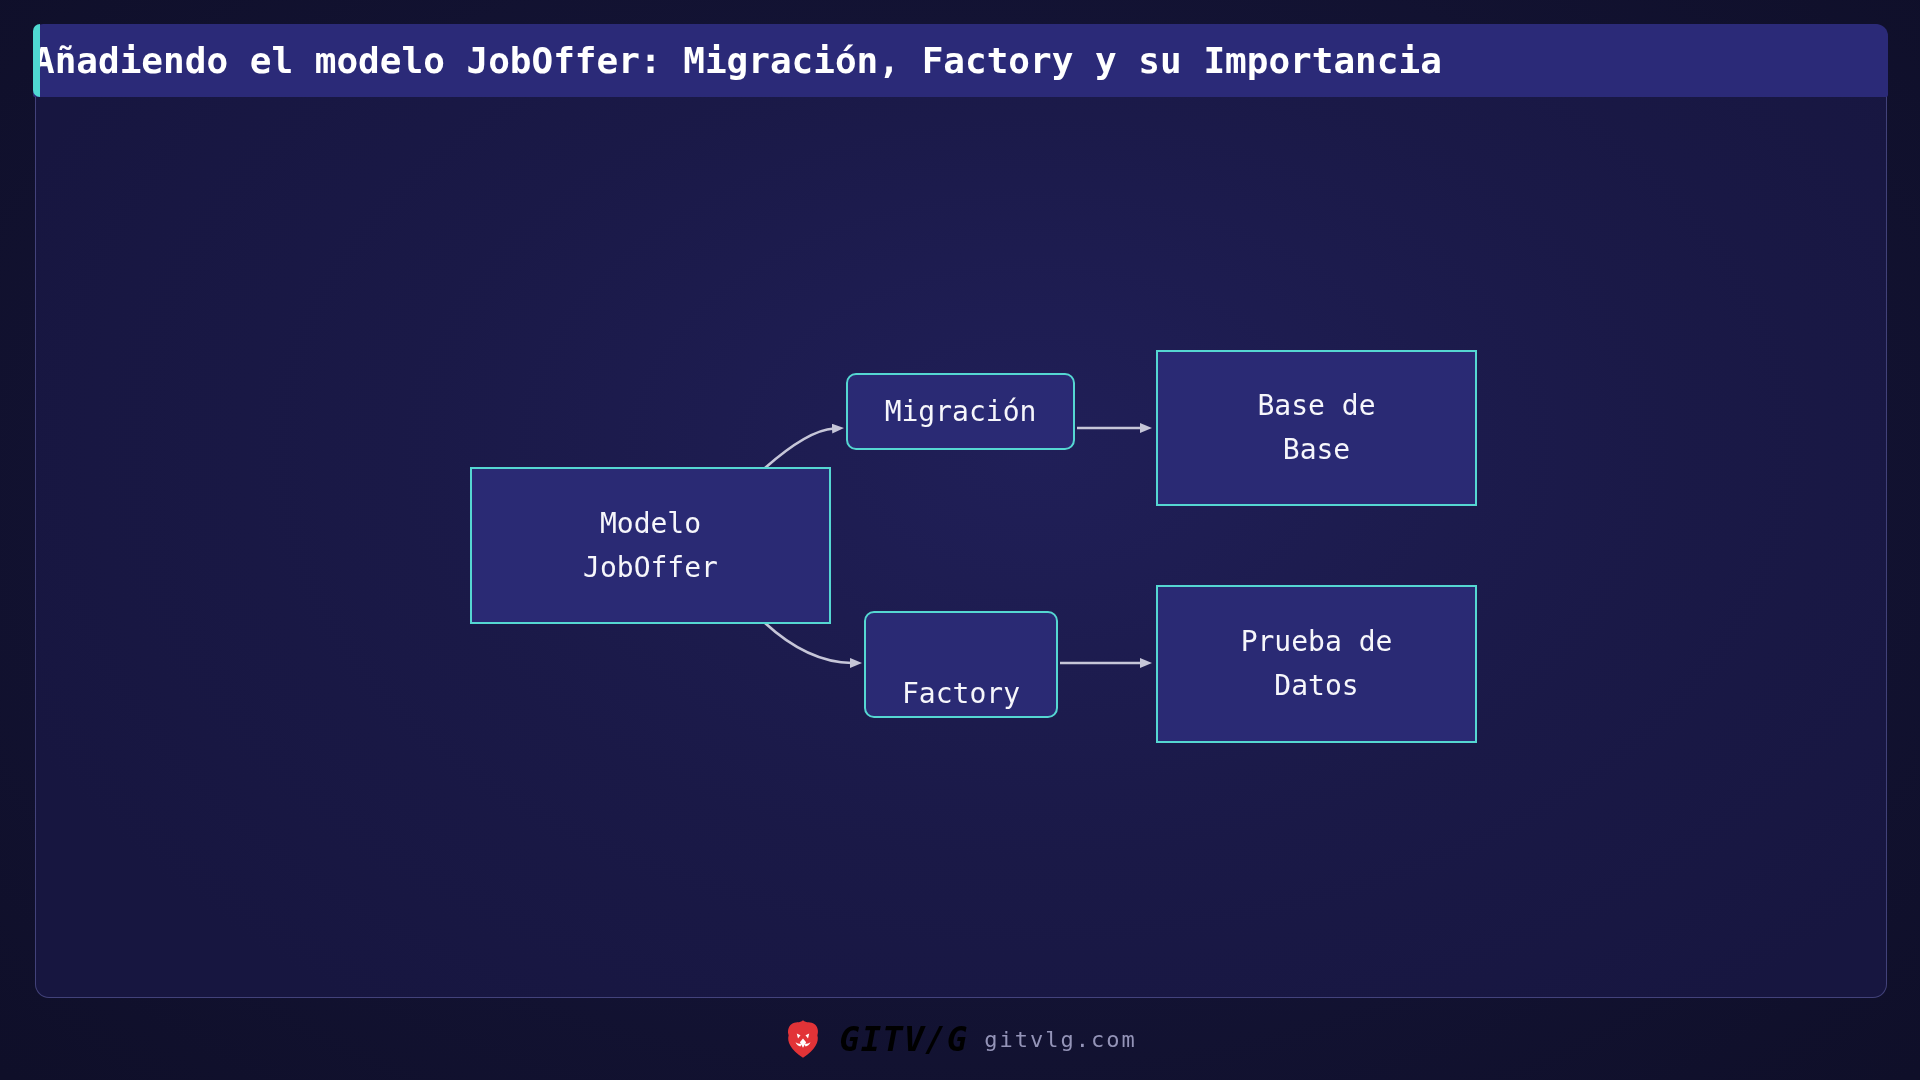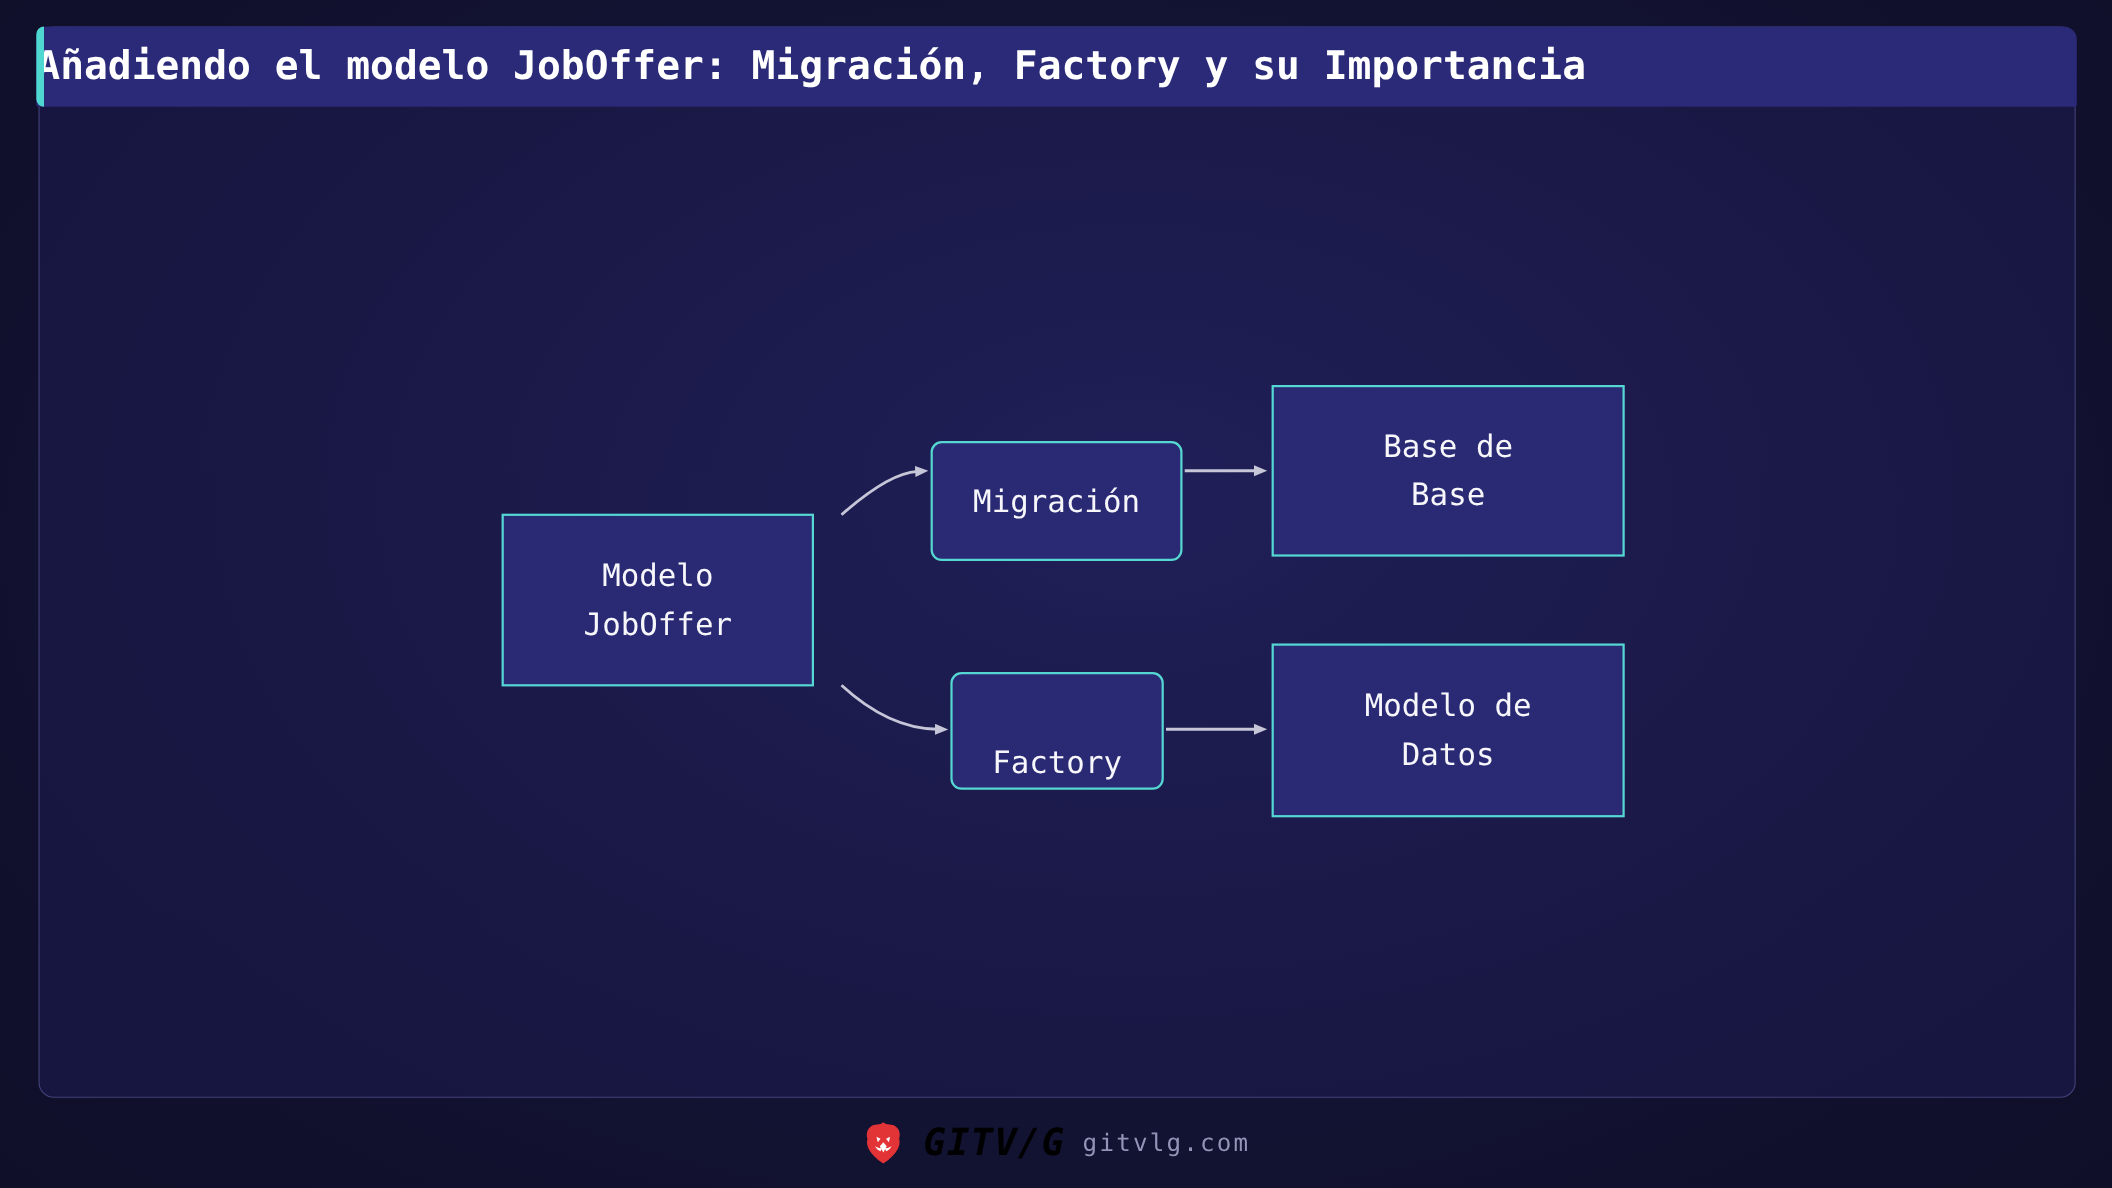--- a/index.html
+++ b/index.html
@@ -45,22 +45,22 @@
   .edges{position:absolute;left:0;top:0;width:1920px;height:1080px;pointer-events:none;}
   .node{
     position:absolute;box-sizing:border-box;
     background:var(--node-fill);
     border:2px solid var(--node-border);
     display:flex;flex-direction:column;align-items:center;justify-content:center;
     font-size:28px;line-height:44px;color:#f6f6fb;text-align:center;
   }
   .node.round{border-radius:10px;}
   .node.sharp{border-radius:0px;}
-  #node-modelo{left:456px;top:467px;width:284px;height:157px;}
-  #node-migracion{left:846px;top:373px;width:229px;height:109px;margin-top:28px;}
+  #node-modelo{left:470px;top:467px;width:361px;height:157px;}
+  #node-migracion{left:846px;top:373px;width:229px;height:77px;}
   #node-base{left:1156px;top:350px;width:321px;height:156px;}
   #node-factory{left:864px;top:611px;width:194px;height:107px;justify-content:flex-end;}
   #node-prueba{left:1156px;top:585px;width:321px;height:158px;}
   .footer{
     position:absolute;left:0;top:998px;width:1920px;height:82px;
     display:flex;align-items:center;justify-content:center;gap:16px;
   }
   .footer .lion{width:40px;height:42px;display:block;}
   .footer .brand{
     font-size:34px;font-weight:bold;font-style:italic;color:#000000;
@@ -106,21 +106,21 @@
   <div class="node sharp" id="node-base">
     <span>Base de</span>
     <span>Base</span>
   </div>
 
   <div class="node round" id="node-factory">
     <span>Factory</span>
   </div>
 
   <div class="node sharp" id="node-prueba">
-    <span>Modelo de</span>
+    <span>Prueba de</span>
     <span>Datos</span>
   </div>
 
   <footer class="footer">
     <svg class="lion" viewBox="0 0 64 66" aria-hidden="true">
       <path fill="#e23337" d="M32 3 C37 8 45 5 50 9 C56 13 57 21 55 27 C58 37 52 50 32 63 C12 50 6 37 9 27 C7 21 8 13 14 9 C19 5 27 8 32 3 Z"></path>
       <path fill="#ffffff" d="M22 24 L28 27 L24 32 Z"></path>
       <path fill="#ffffff" d="M42 24 L36 27 L40 32 Z"></path>
       <path fill="#ffffff" d="M32 32 L37 38 L32 47 L27 38 Z"></path>
       <path fill="#ffffff" d="M20 38 Q26 42 30 40 L28 45 Q23 44 20 38 Z"></path>

